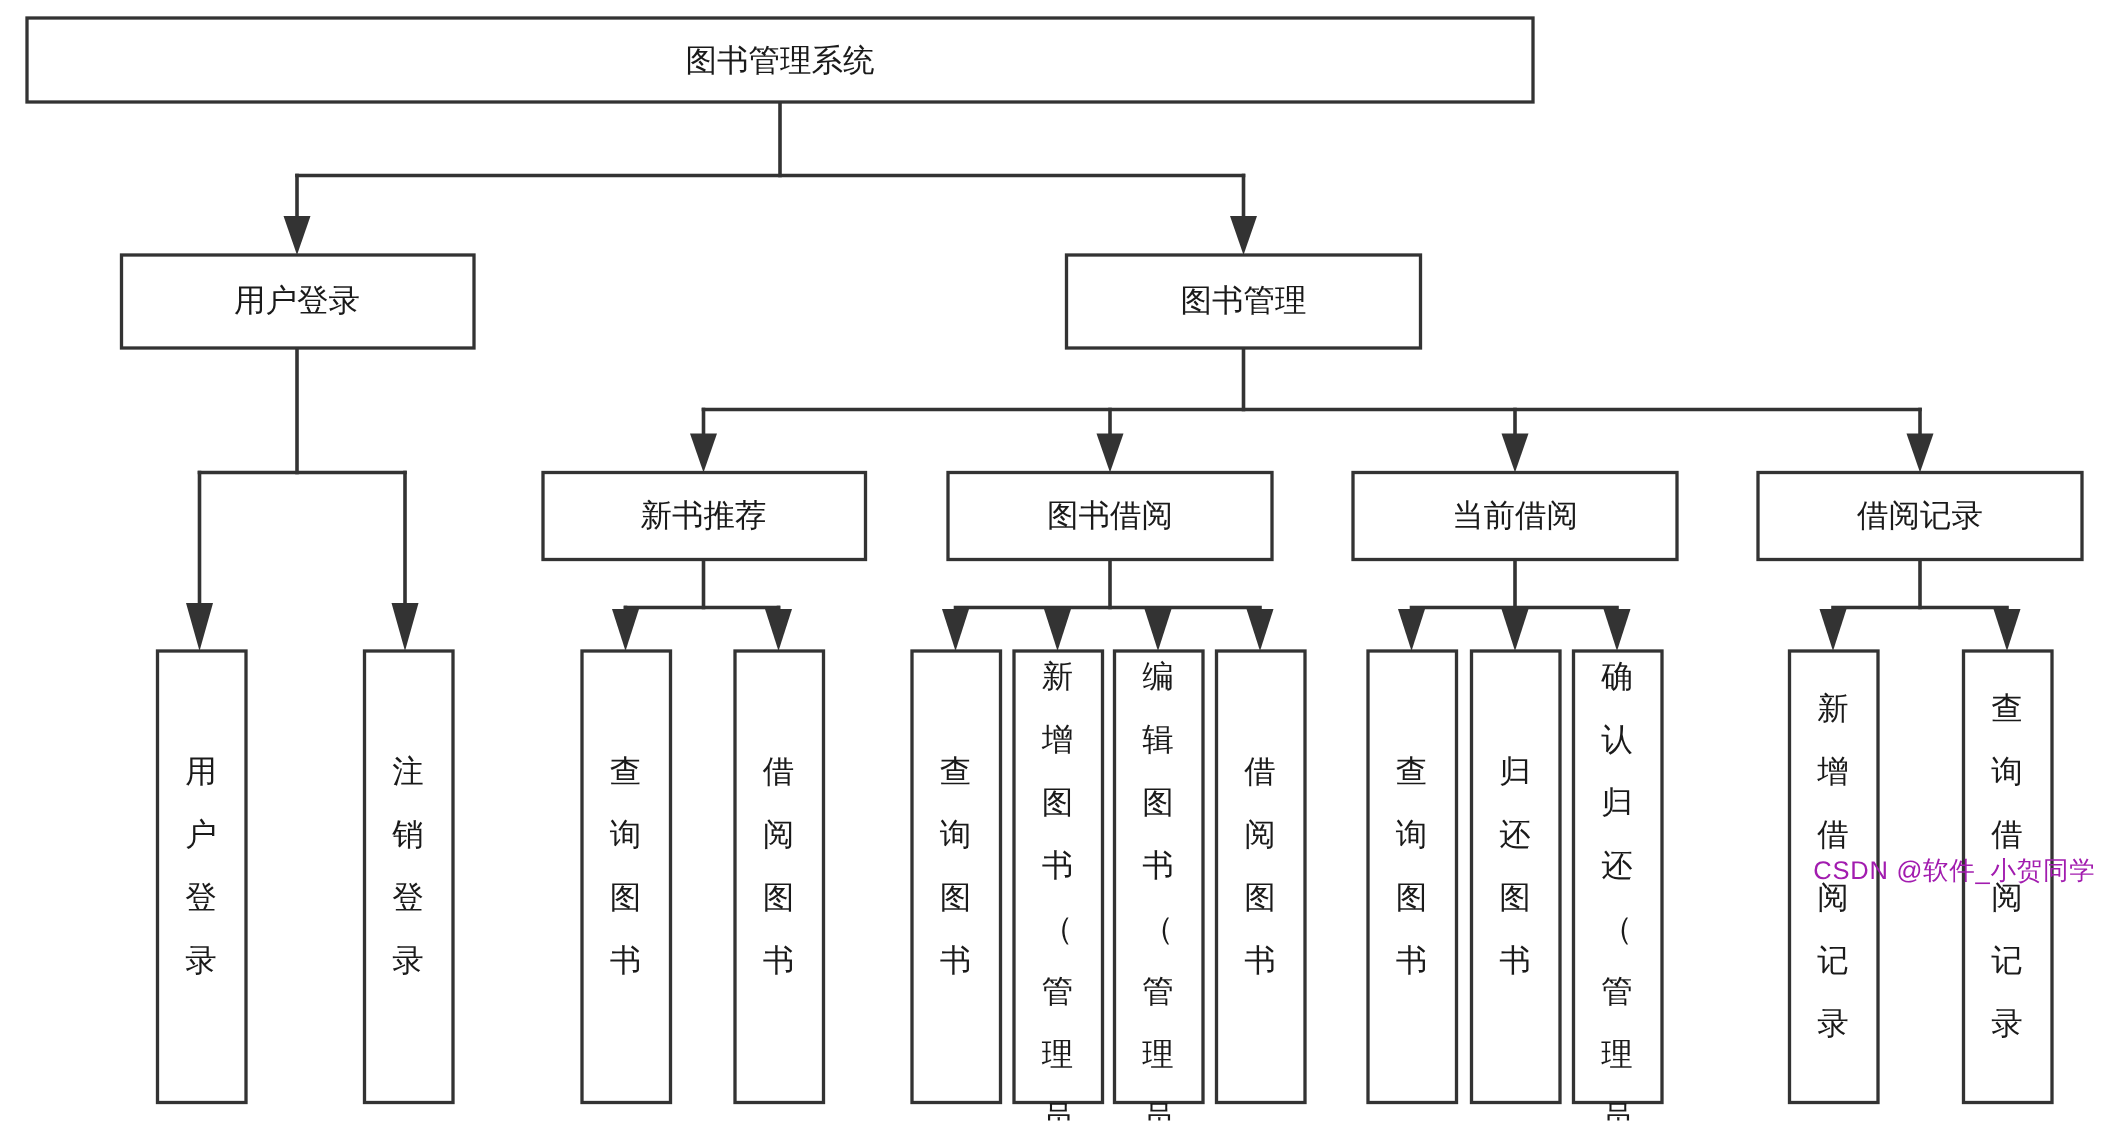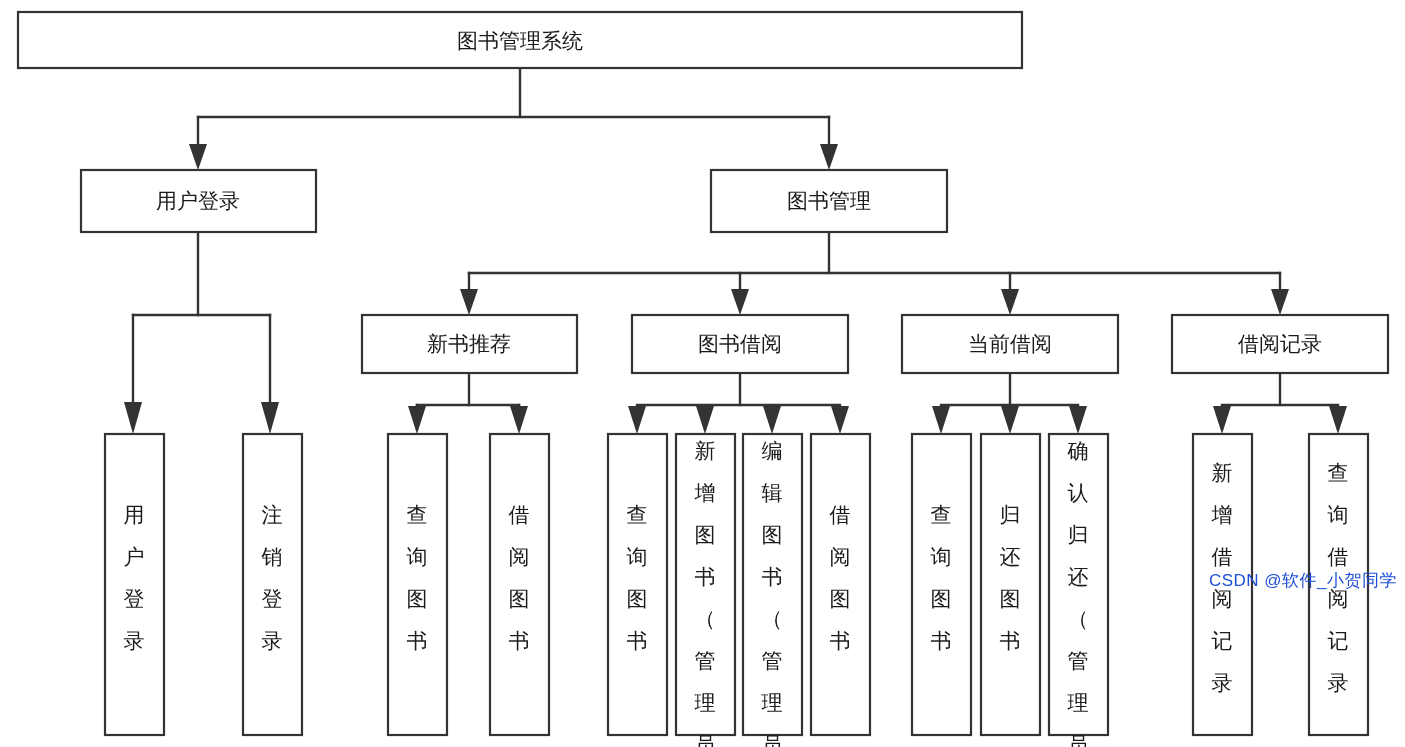--- a/index.html
+++ b/index.html
@@ -53,21 +53,21 @@
   .node-label-vertical {
     fill: #1a1a1a;
     font-family: "Liberation Sans", "DejaVu Sans", sans-serif;
     font-size: 21px;
     text-anchor: middle;
   }
   .watermark {
     position: absolute;
     right: 8px;
     bottom: 6px;
-    color: #1d4ed8;
+    color: #a21caf;
     font-size: 17px;
     font-family: "Liberation Sans", "DejaVu Sans", sans-serif;
     letter-spacing: 0.5px;
     white-space: nowrap;
     pointer-events: none;
     margin-left: 36px;
   }
 </style>
 </head>
 <body>

